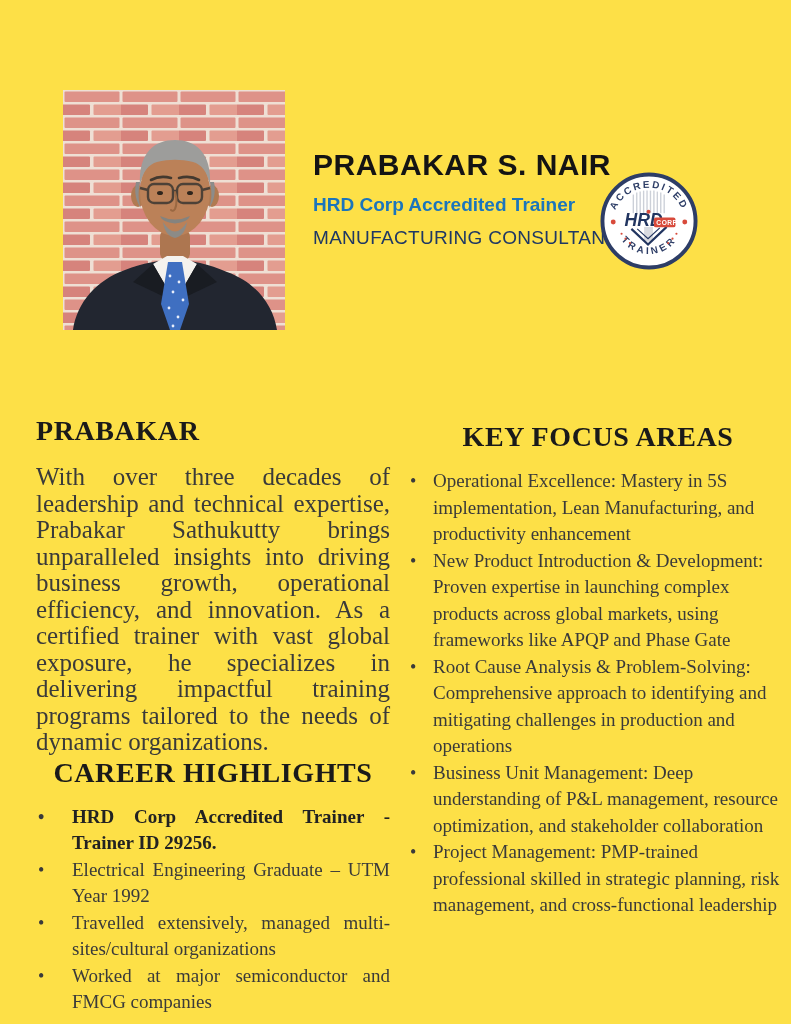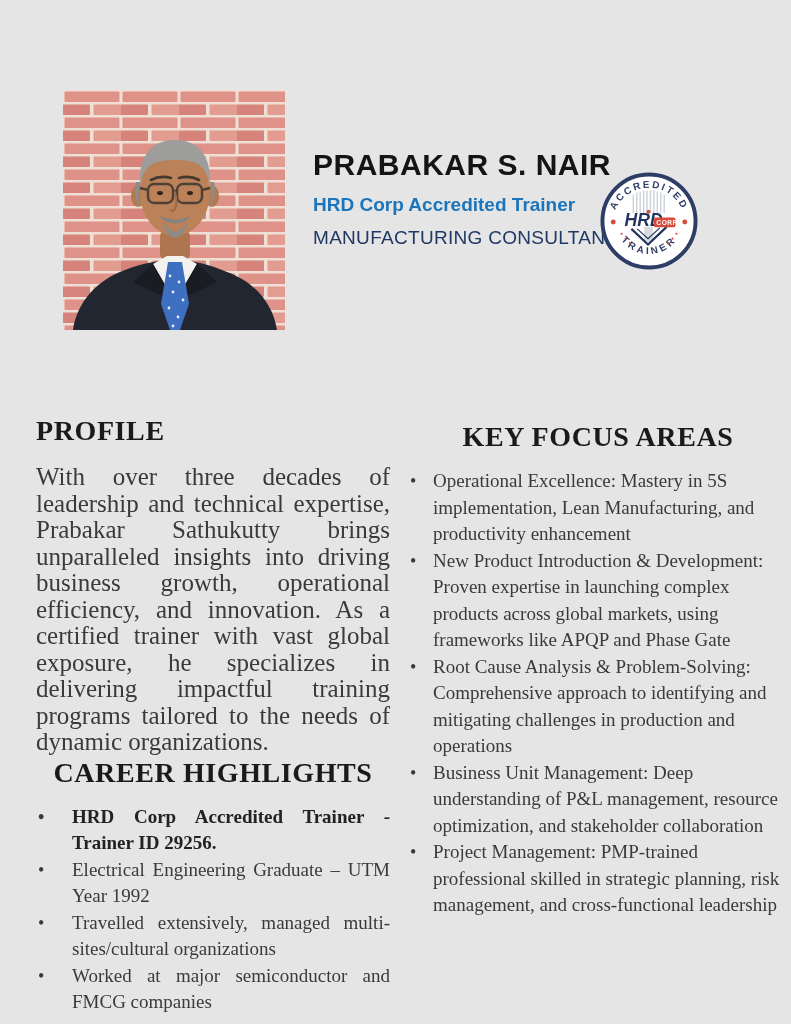--- a/index.html
+++ b/index.html
@@ -1,21 +1,21 @@
 <!DOCTYPE html>
 <html><head>
 <meta charset="utf-8">
 <style>
   * { margin: 0; padding: 0; box-sizing: border-box; }
   html, body { background: #ffffff; }
   .page {
     position: relative;
     width: 791px;
     height: 1024px;
-    background: #e5e5e5;
+    background: #fde047;
     overflow: hidden;
     font-family: "Liberation Serif", serif;
     color: #3a3a3a;
   }
 
   
   .photo {
     position: absolute;
     left: 63px; top: 90px;
     width: 222px; height: 240px;
@@ -237,21 +237,21 @@
 
       <text x="25" y="55" font-family="Liberation Sans, sans-serif" font-size="18" font-weight="700" font-style="italic" fill="#223560">HRD</text>
       <circle cx="49.5" cy="40.5" r="2" fill="#d84a3b"></circle>
       <rect x="55" y="46.5" width="22" height="10" rx="2" fill="#d84a3b"></rect>
       <text x="57.5" y="54.3" font-family="Liberation Sans, sans-serif" font-size="6.8" font-weight="700" letter-spacing="0.5" fill="#ffffff">CORP</text>
     </svg>
   </div>
 
 
   <div class="col-left">
-    <div class="section-title">PROFILE</div>
+    <div class="section-title">PRABAKAR</div>
     <p class="profile-body">With over three decades of leadership and technical expertise, Prabakar Sathukutty brings unparalleled insights into driving business growth, operational efficiency, and innovation. As a certified trainer with vast global exposure, he specializes in delivering impactful training programs tailored to the needs of dynamic organizations.</p>
 
     <div class="section-title career-title">CAREER HIGHLIGHTS</div>
     <ul class="bullets">
       <li class="bold">HRD Corp Accredited Trainer - Trainer ID 29256.</li>
       <li>Electrical Engineering Graduate – UTM Year 1992</li>
       <li>Travelled extensively, managed multi-sites/cultural organizations</li>
       <li>Worked at major semiconductor and FMCG companies</li>
     </ul>
   </div>

